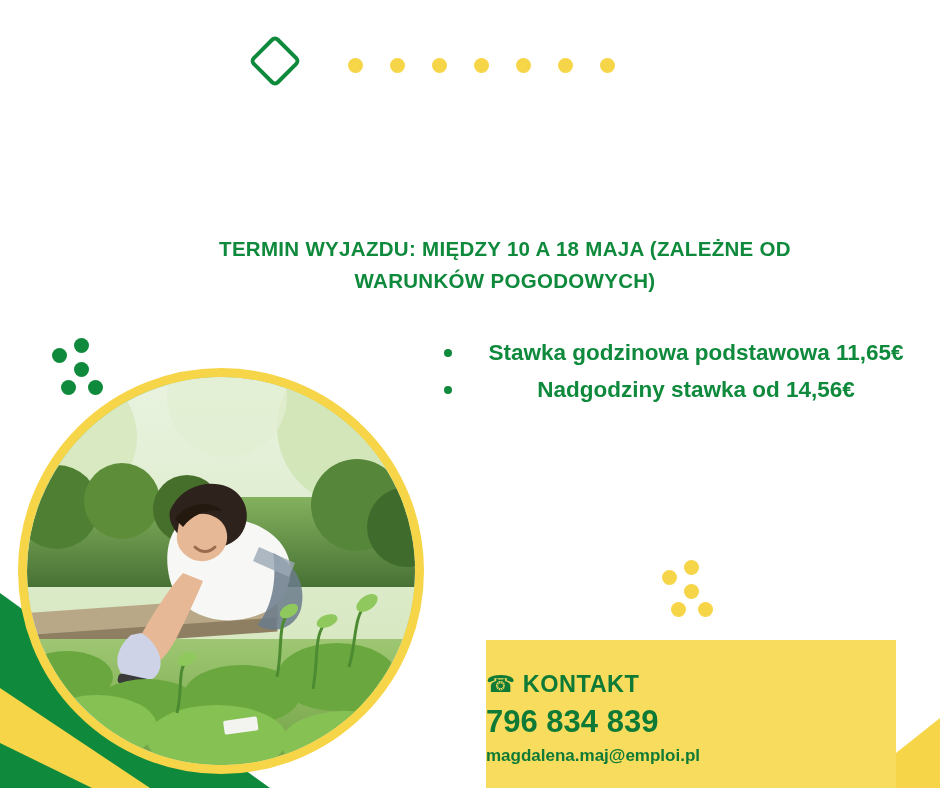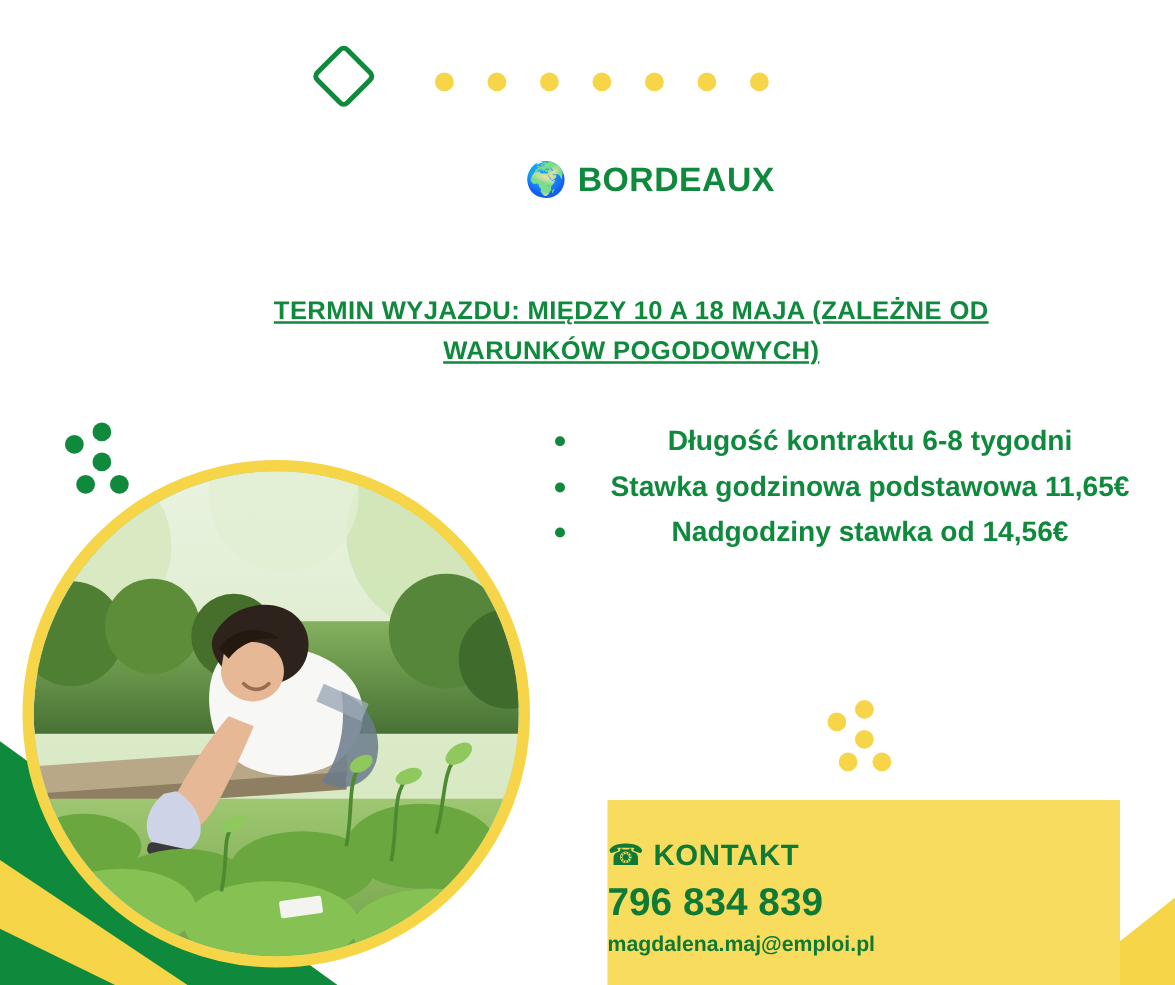--- a/index.html
+++ b/index.html
@@ -85,21 +85,20 @@
     position: absolute;
     left: 110px;
     top: 233px;
     width: 790px;
     text-align: center;
     color: #0f8a3c;
     font-weight: bold;
     font-size: 20.5px;
     line-height: 1.55;
     letter-spacing: 0.3px;
-    text-decoration: underline;
   }
 
   
   .bullets {
     position: absolute;
     left: 430px;
     top: 337px;
     width: 498px;
     color: #0f8a3c;
     font-weight: bold;
@@ -215,33 +214,28 @@
     <span></span>
     <span></span>
     <span></span>
     <span></span>
     <span></span>
     <span></span>
     <span></span>
   </div>
 
   <div class="headline">
-    <span class="line2">
-      <span class="emoji">🌍</span>
-      <span>BORDEAUX</span>
-    </span>
   </div>
 
   <div class="subline">
     <span>TERMIN WYJAZDU: MIĘDZY 10 A 18 MAJA (ZALEŻNE OD</span><br>
     <span>WARUNKÓW POGODOWYCH)</span>
   </div>
 
   <ul class="bullets">
-    <li><span>Długość kontraktu 6-8  tygodni</span></li>
     <li><span>Stawka godzinowa podstawowa  11,65€</span></li>
     <li><span>Nadgodziny stawka od 14,56€</span></li>
   </ul>
 
   <div class="cluster cluster-green">
     <span class="c-a"></span>
     <span class="c-b"></span>
     <span class="c-c"></span>
     <span class="c-d"></span>
     <span class="c-e"></span>

